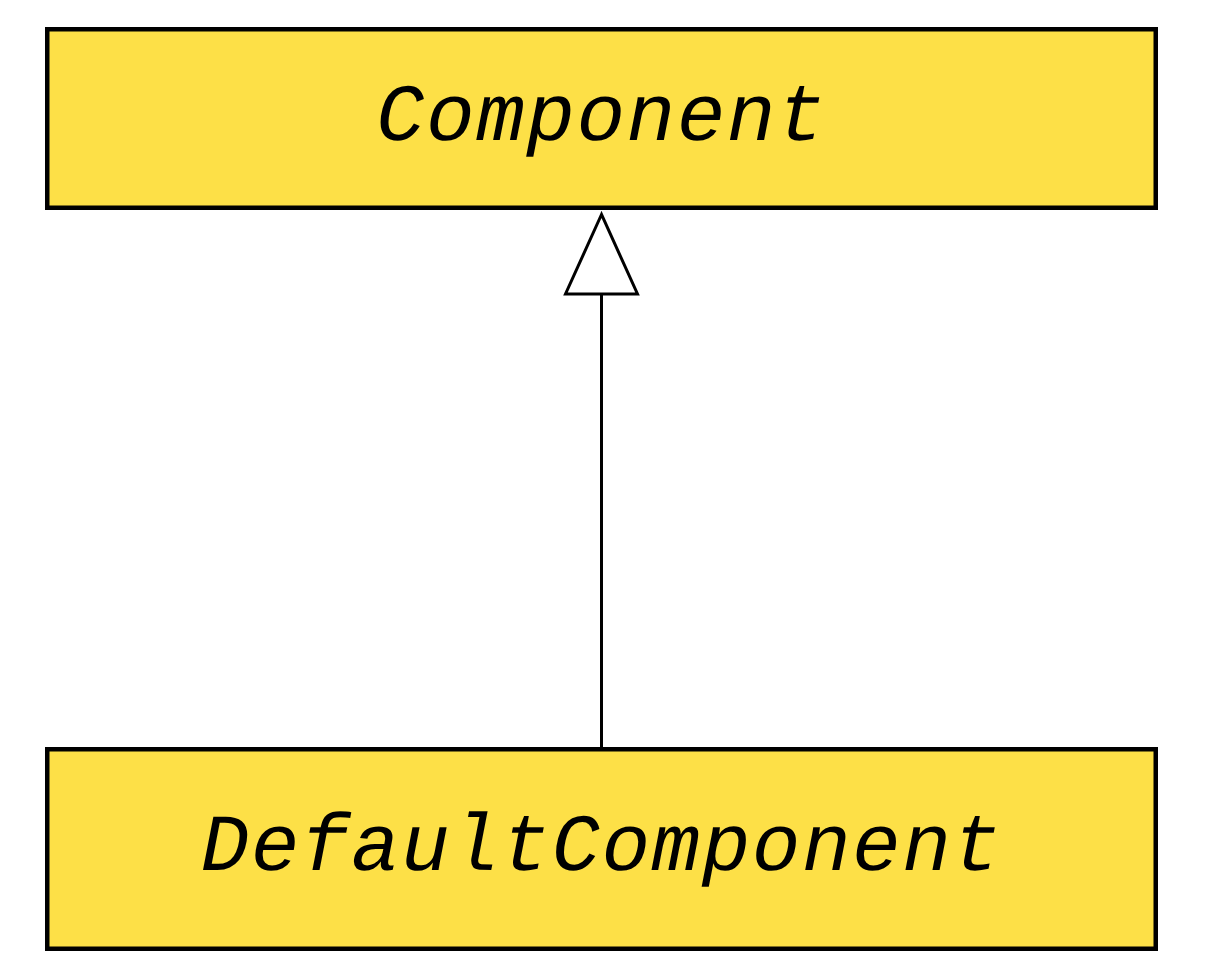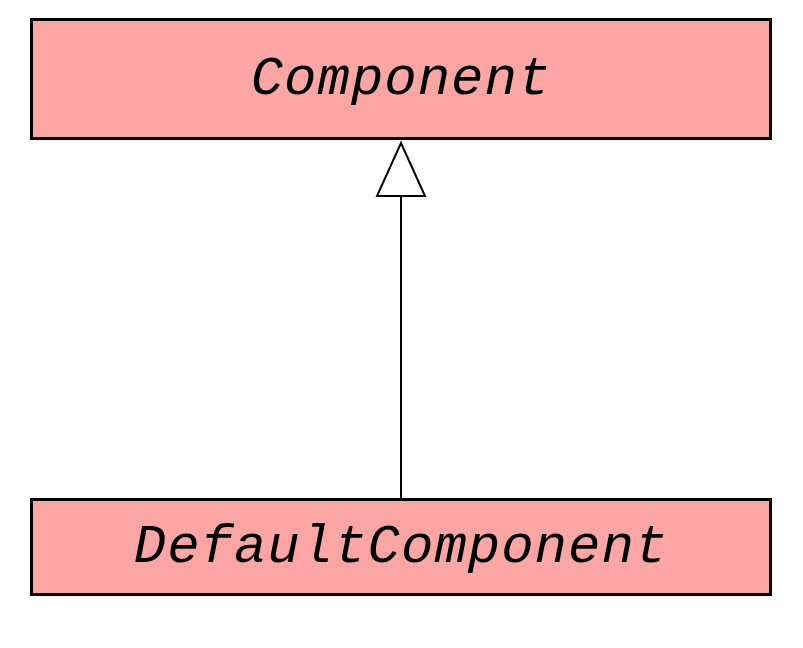--- a/index.html
+++ b/index.html
@@ -10,39 +10,39 @@
     body {
       width: 803px;
       height: 648px;
       background: white;
       position: relative;
       font-family: "Courier New", Courier, monospace;
     }
     .uml-box {
       position: absolute;
       border: 3px solid black;
-      background: #fca5a5;
+      background: #fde047;
       display: flex;
       align-items: center;
       justify-content: center;
       font-style: italic;
       font-size: 54px;
       letter-spacing: 1px;
     }
     .box-top {
       left: 30px;
       top: 18px;
       width: 742px;
       height: 122px;
     }
     .box-bottom {
       left: 30px;
       top: 498px;
       width: 742px;
-      height: 98px;
+      height: 136px;
     }
     .connector {
       position: absolute;
       left: 0;
       top: 0;
       width: 803px;
       height: 648px;
       pointer-events: none;
     }
   </style>

